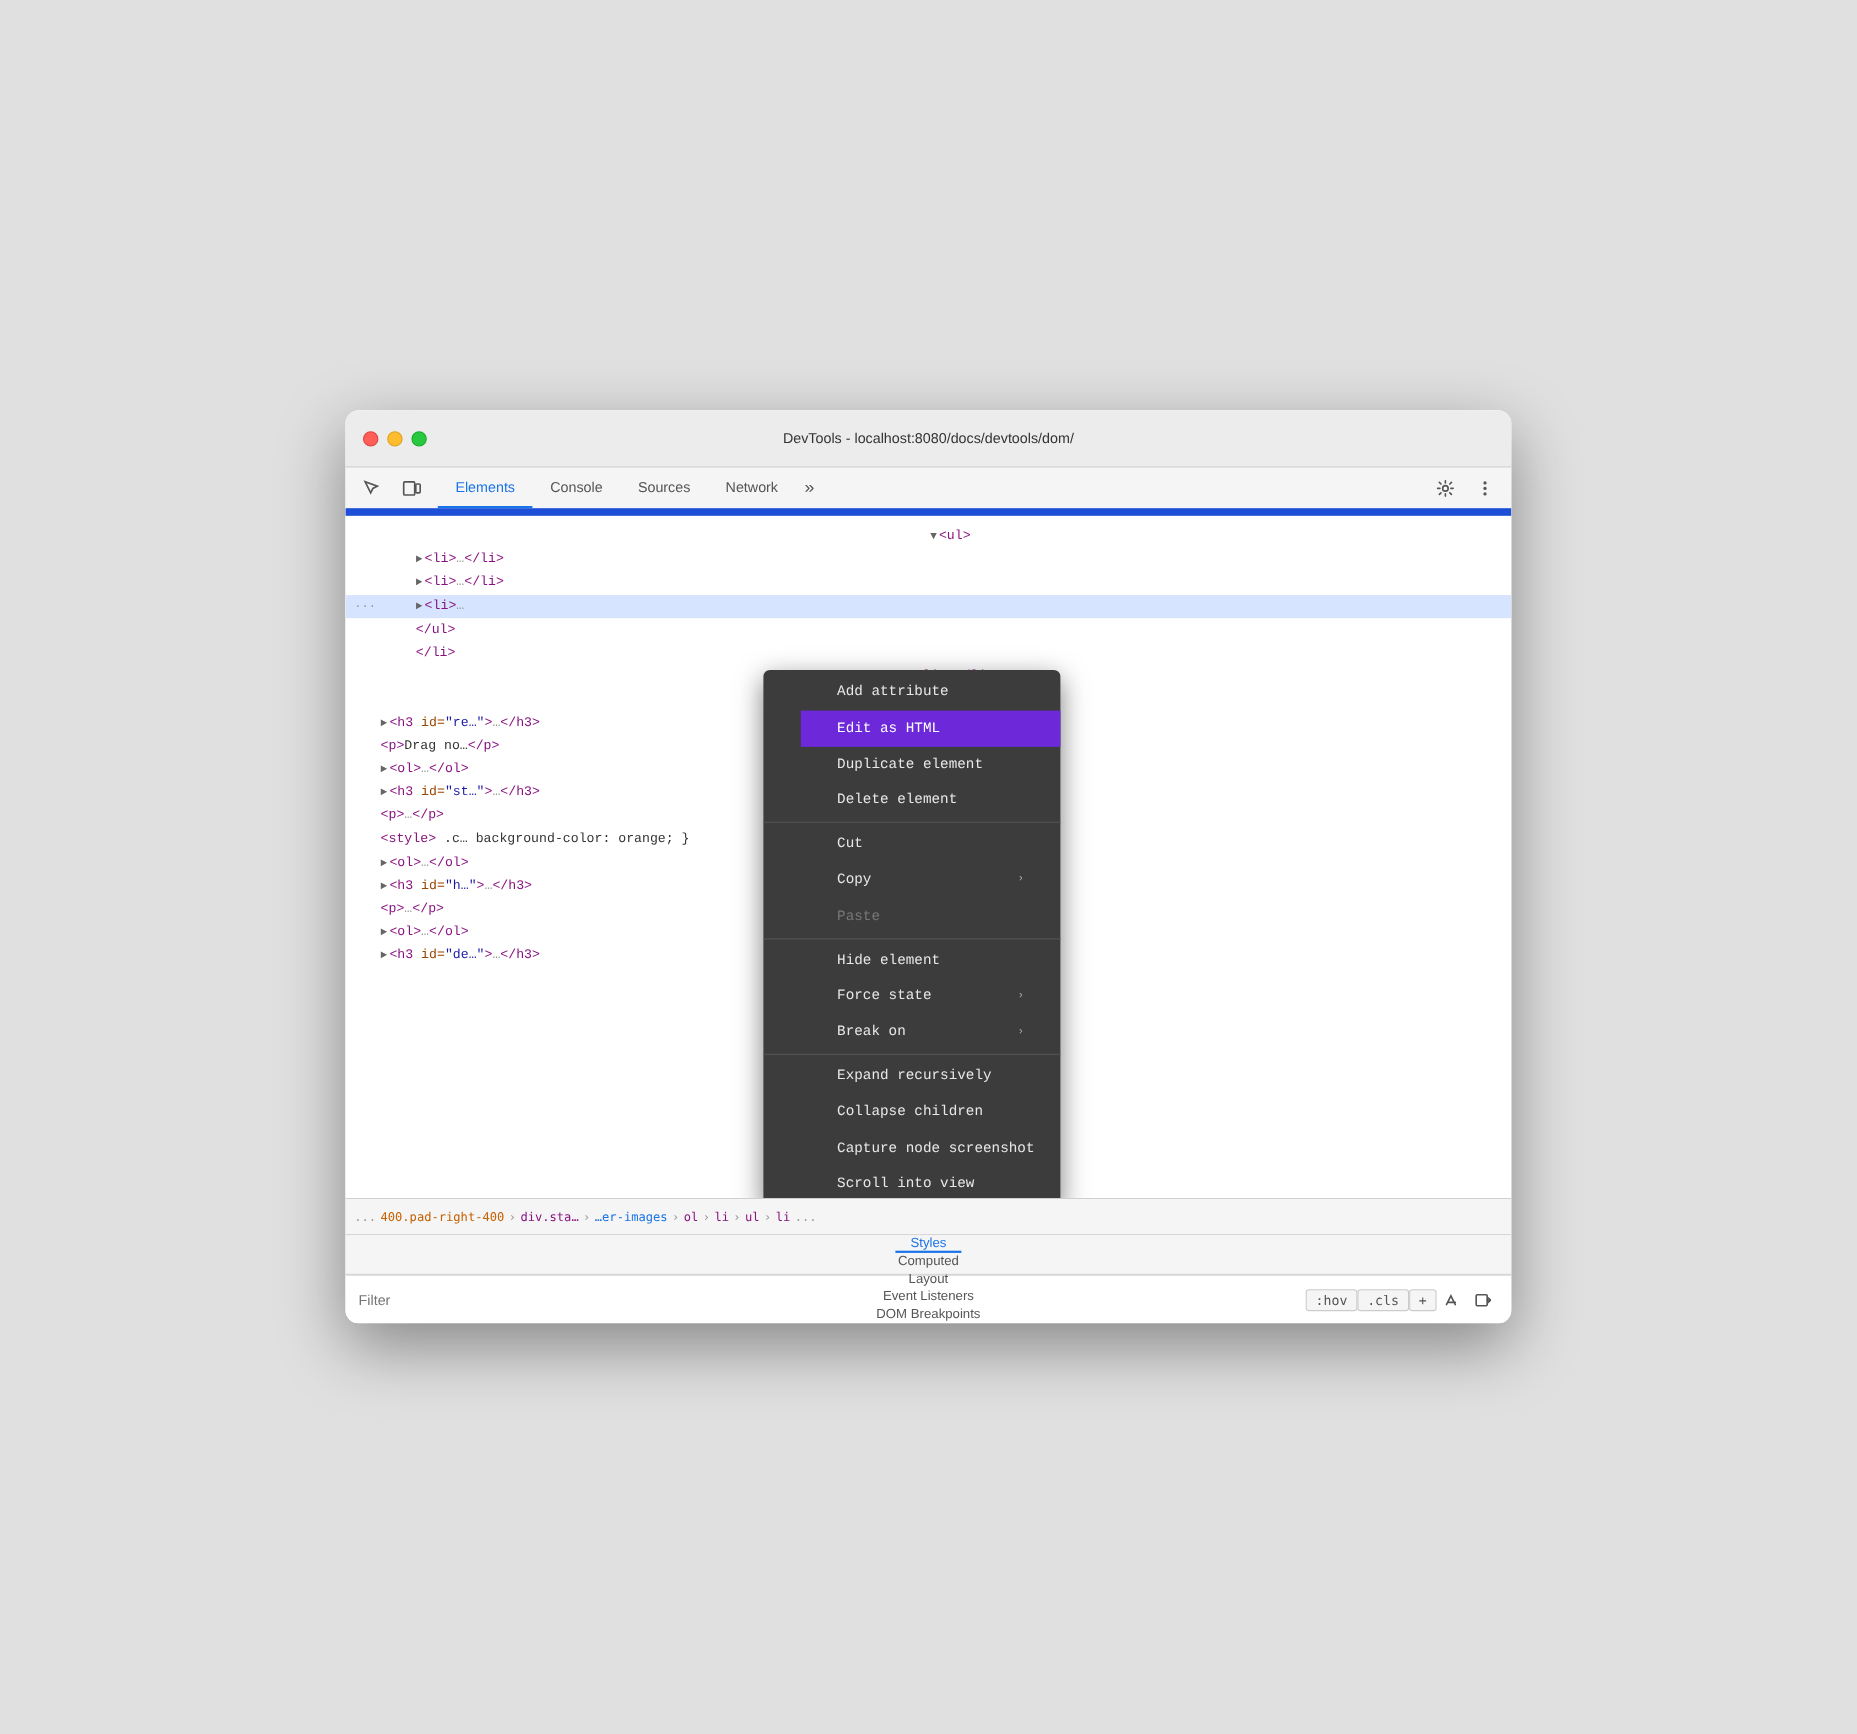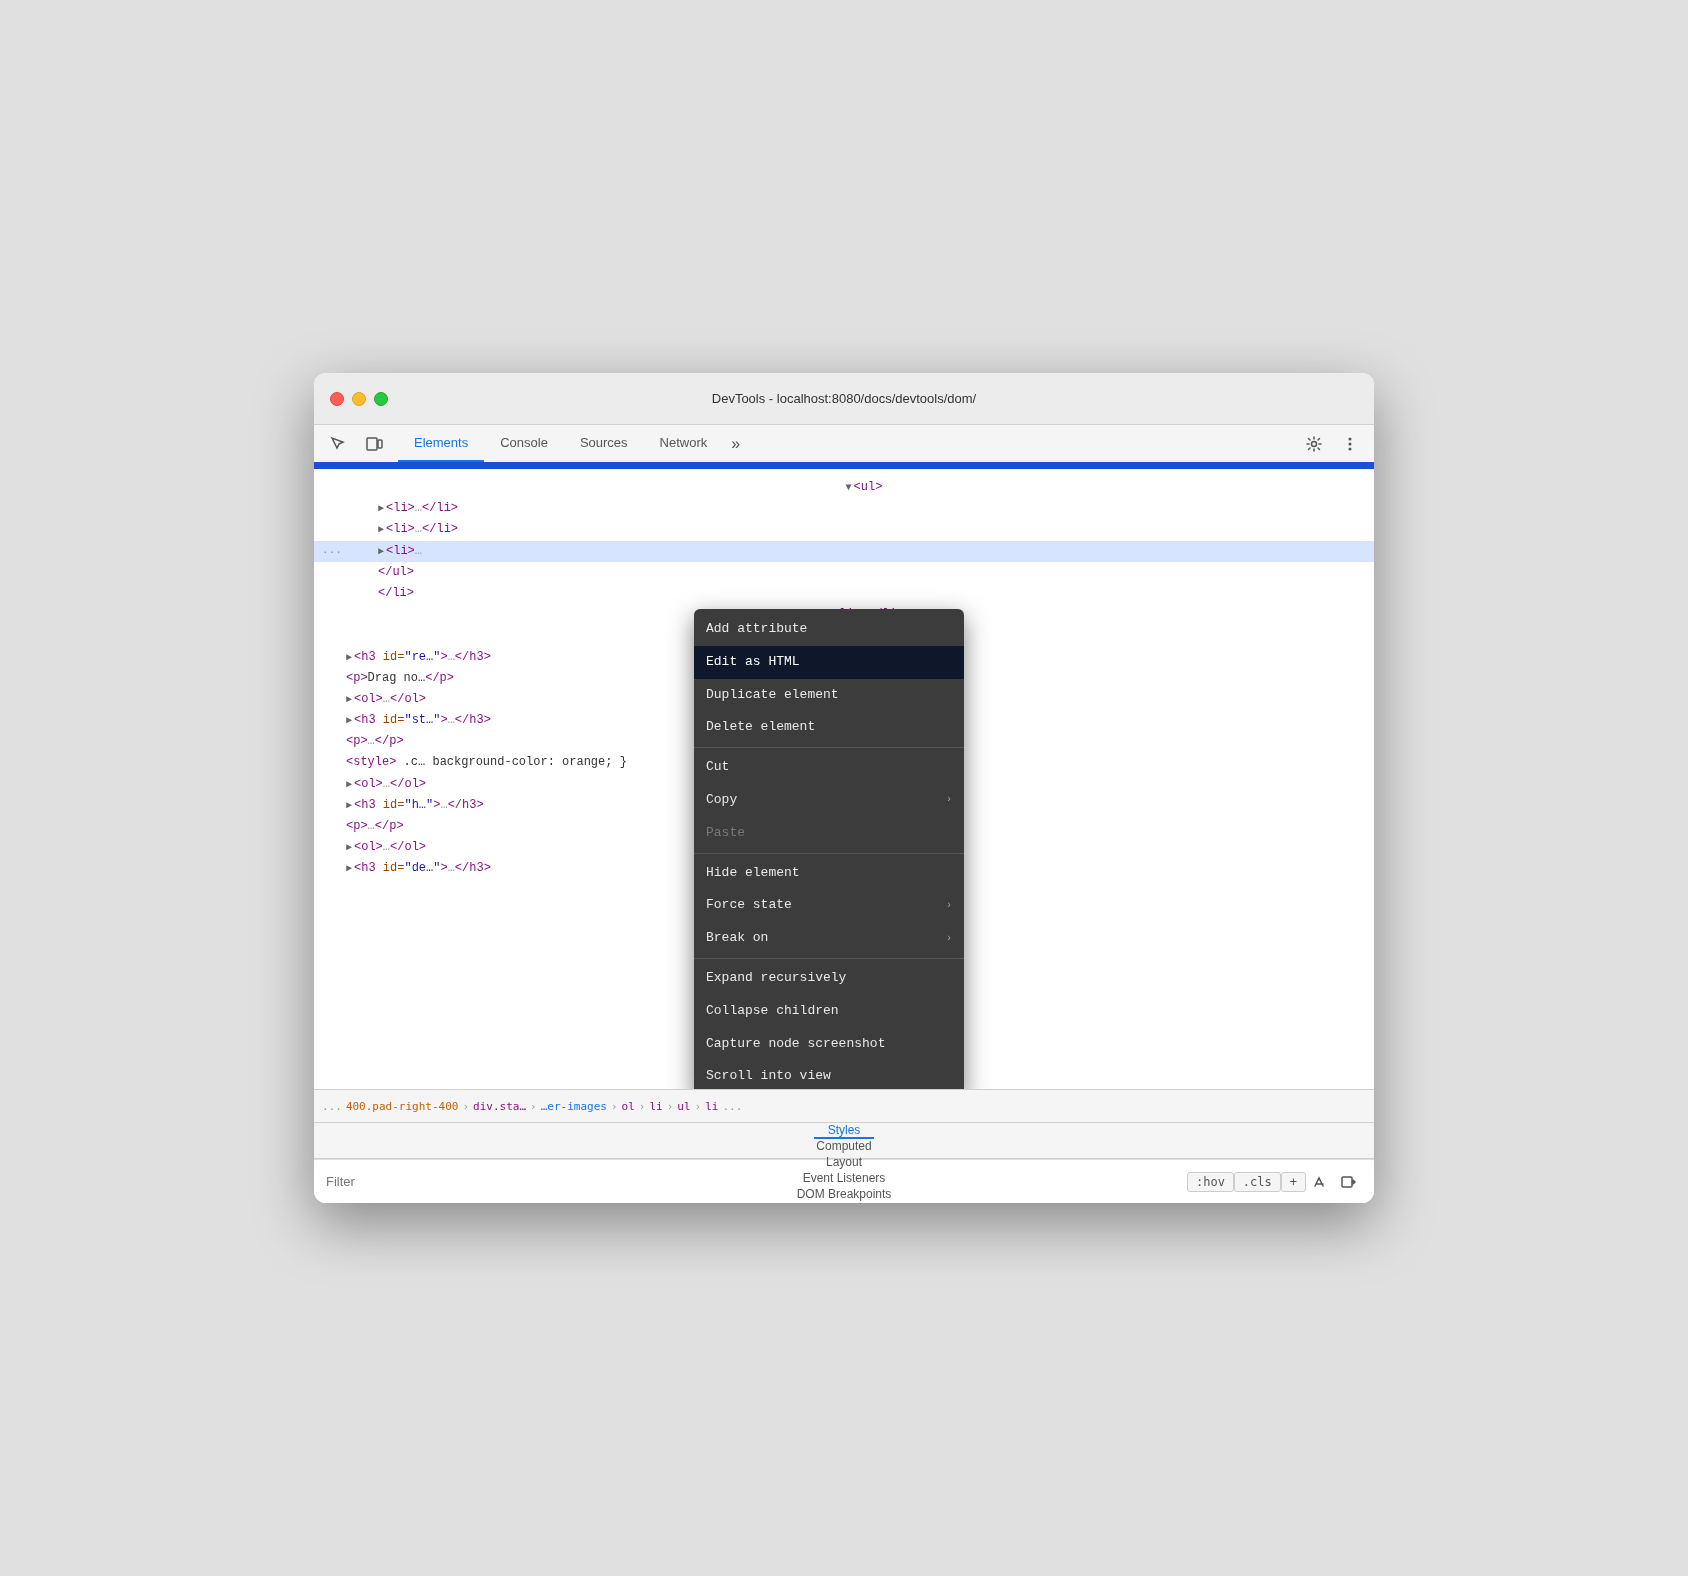--- a/index.html
+++ b/index.html
@@ -146,30 +146,31 @@
       left: 380px;
       background: #3c3c3c;
       border-radius: 6px;
       box-shadow: 0 8px 24px rgba(0,0,0,0.5);
       width: 270px;
       padding: 4px 0;
       z-index: 100;
       font-size: 13px;
     }
     .ctx-item {
-      padding: 6px 12px;
+      padding: 6px 33px;
       color: #e8e8e8;
       cursor: pointer;
       display: flex;
       align-items: center;
       justify-content: space-between;
       white-space: nowrap;
+      margin-left: 34px;
     }
     .ctx-item.active {
-      background: #0f172a;
+      background: #6d28d9;
       color: #fff;
     }
     .ctx-item.disabled { color: #777; cursor: default; }
     .ctx-separator {
       height: 1px;
       background: #555;
       margin: 3px 0;
     }
     .ctx-arrow { font-size: 10px; color: #aaa; }
 

